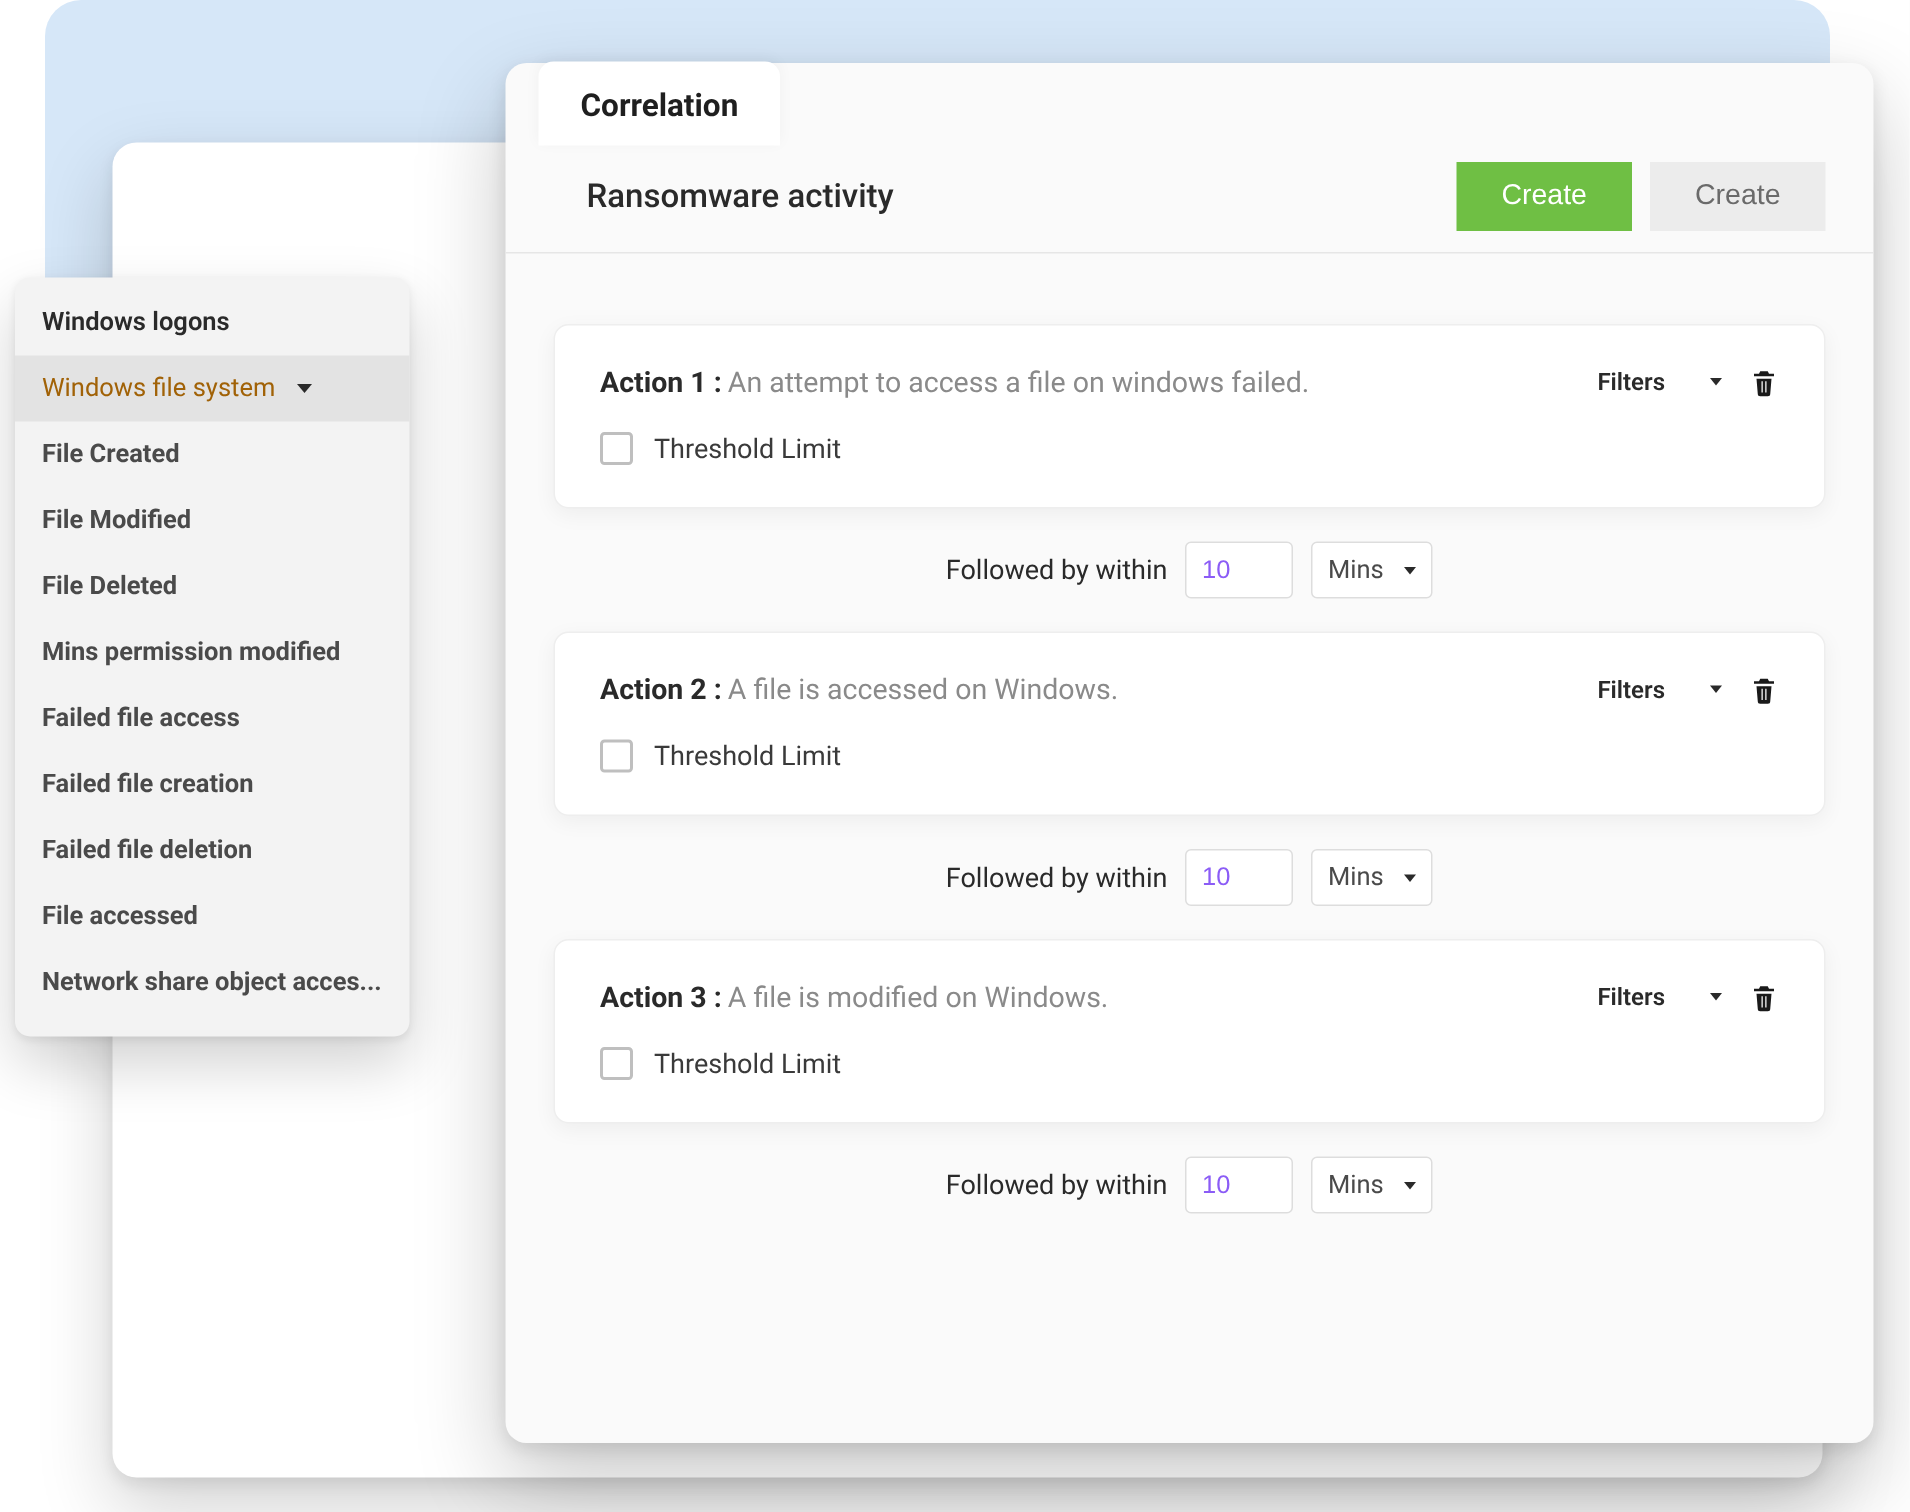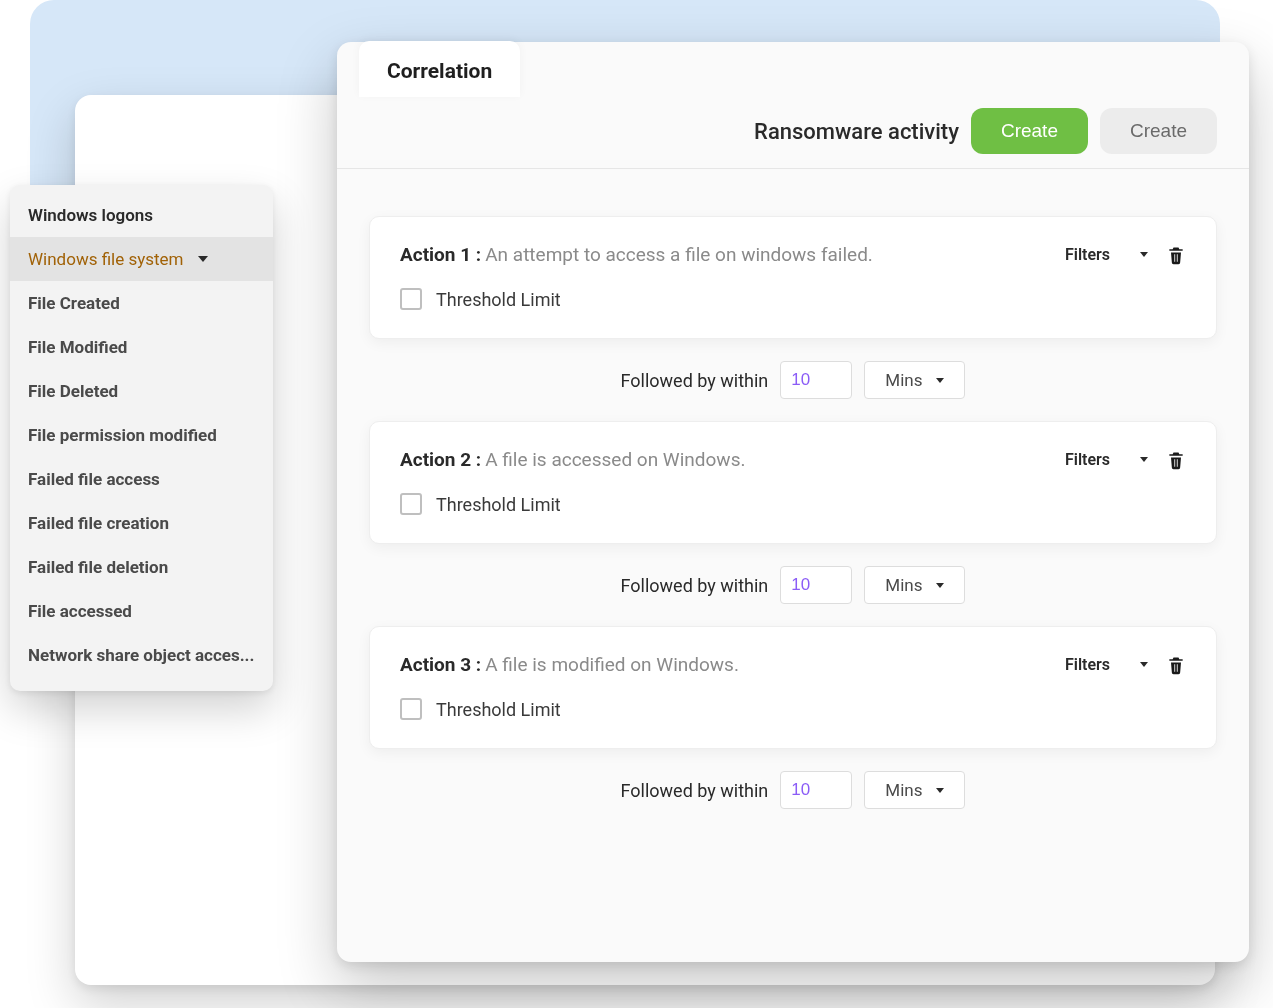--- a/index.html
+++ b/index.html
@@ -99,27 +99,26 @@
     padding: 0 32px 14px 54px;
     display: flex;
     align-items: center;
     border-bottom: 1px solid #e6e6e6;
   }
   .header-title {
     font-size: 22px;
     color: #2a2a2a;
     font-weight: 500;
     flex: 1;
-    text-align: right;
   }
   .btn {
     padding: 12px 30px;
     font-size: 19px;
     border: none;
-    border-radius: 12px;
+    border-radius: 0;
     cursor: pointer;
     margin-left: 12px;
   }
   .btn-primary { background: #6fbf44; color: #fff; font-weight: 500; }
   .btn-secondary { background: #ececec; color: #6a6a6a; }
   .actions-wrap {
     position: absolute;
     top: 150px; left: 0; right: 0; bottom: 0;
     padding: 24px 32px 0 32px;
     overflow: hidden;
@@ -188,21 +187,21 @@
     width: 72px;
     padding: 8px 10px;
     border: 1px solid #ddd;
     border-radius: 4px;
     font-size: 17px;
     color: #8b5cf6;
     text-align: left;
     background: #fff;
   }
   .unit-select {
-    padding: 8px 20px;
+    padding: 8px 10px;
     border: 1px solid #ddd;
     border-radius: 4px;
     background: #fff;
     font-size: 17px;
     color: #4a4a4a;
     display: inline-flex;
     align-items: center;
     gap: 8px;
     cursor: pointer;
   }
@@ -224,21 +223,21 @@
   <div class="sidebar-item">
     <span>File Created</span>
   </div>
   <div class="sidebar-item">
     <span>File Modified</span>
   </div>
   <div class="sidebar-item">
     <span>File Deleted</span>
   </div>
   <div class="sidebar-item">
-    <span>File permission modified</span>
+    <span>Mins permission modified</span>
   </div>
   <div class="sidebar-item">
     <span>Failed file access</span>
   </div>
   <div class="sidebar-item">
     <span>Failed file creation</span>
   </div>
   <div class="sidebar-item">
     <span>Failed file deletion</span>
   </div>

